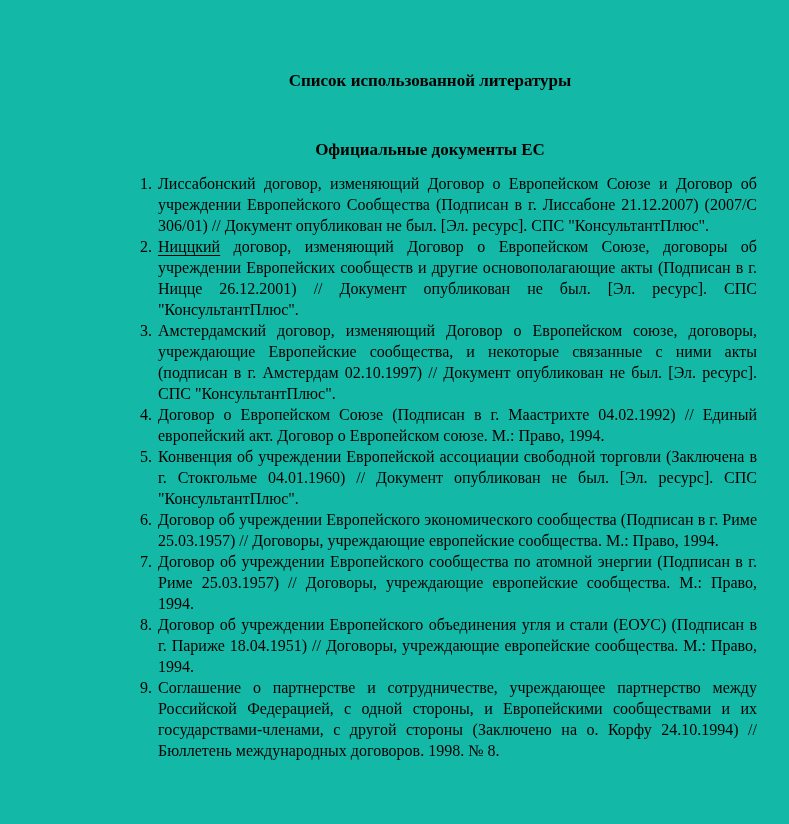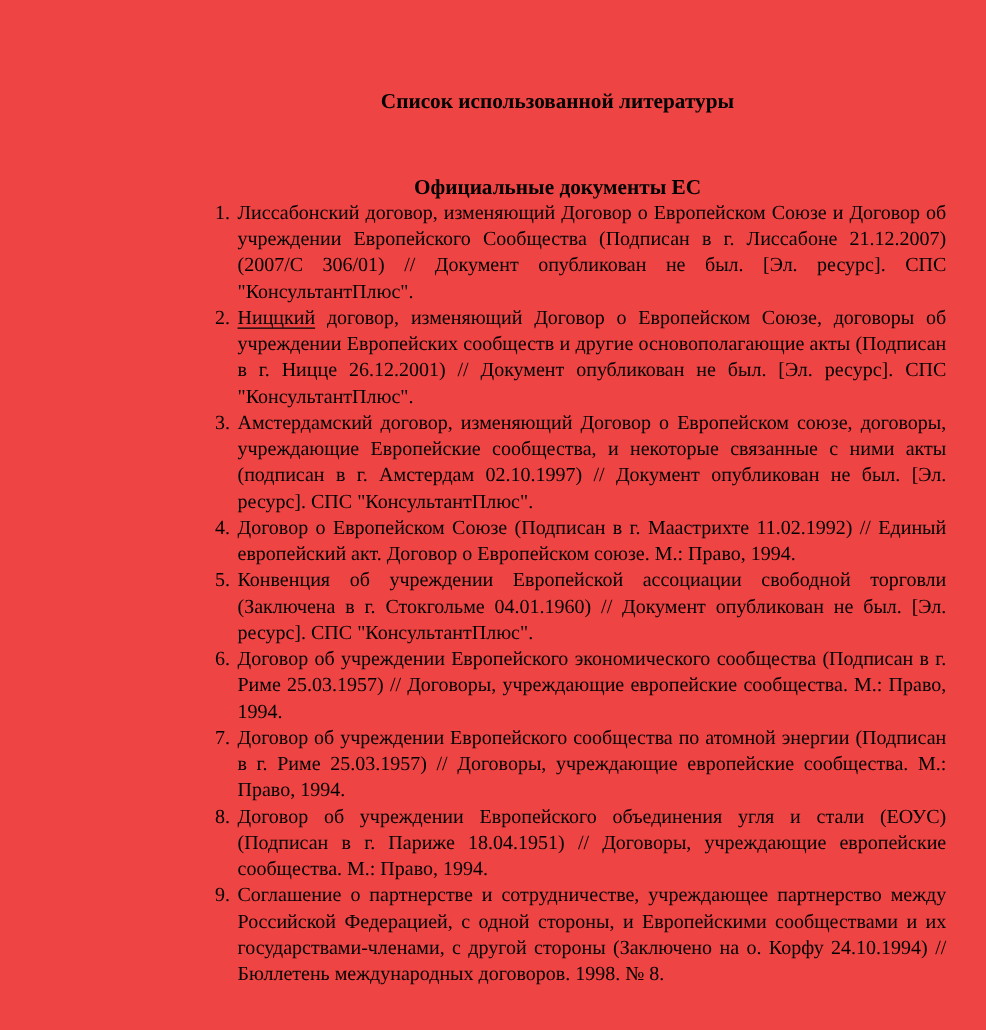--- a/index.html
+++ b/index.html
@@ -1,37 +1,36 @@
 <!DOCTYPE html>
 <html><head>
 <meta charset="utf-8">
 <style>
   * { margin: 0; padding: 0; box-sizing: border-box; }
   html, body { background: #ffffff; }
   .page {
     position: relative;
     width: 789px;
     height: 824px;
-    background: #ef4444;
+    background: #14b8a6;
     overflow: hidden;
     font-family: "Liberation Serif", "DejaVu Serif", serif;
     font-size: 16px;
     line-height: 21px;
     color: #000000;
-    padding-left: 32px;
   }
   .doc-title {
     margin: 70px 32px 0 103px;
     text-align: center;
     font-size: 17px;
     font-weight: bold;
     line-height: 21px;
   }
   .section-heading {
-    margin: 48px 32px 0 103px;
+    margin: 48px 32px 13px 103px;
     text-align: center;
     font-size: 17px;
     font-weight: bold;
     line-height: 21px;
   }
   .ref-list {
     list-style: none;
     margin: 0 32px 0 103px;
   }
   .ref-item {
@@ -76,21 +75,21 @@
       <span class="ref-text"><span class="misspelled">Ниццкий</span><span> договор, изменяющий Договор о Европейском Союзе, договоры об учреждении Европейских сообществ и другие основополагающие акты (Подписан в г. Ницце 26.12.2001) // Документ опубликован не был. [Эл. ресурс]. СПС "КонсультантПлюс".</span></span>
     </li>
 
     <li class="ref-item">
       <span class="ref-num">3.</span>
       <span class="ref-text">Амстердамский договор, изменяющий Договор о Европейском союзе, договоры, учреждающие Европейские сообщества, и некоторые связанные с ними акты (подписан в г. Амстердам 02.10.1997) // Документ опубликован не был. [Эл. ресурс]. СПС "КонсультантПлюс".</span>
     </li>
 
     <li class="ref-item">
       <span class="ref-num">4.</span>
-      <span class="ref-text">Договор о Европейском Союзе (Подписан в г. Маастрихте 11.02.1992) // Единый европейский акт. Договор о Европейском союзе. М.: Право, 1994.</span>
+      <span class="ref-text">Договор о Европейском Союзе (Подписан в г. Маастрихте 04.02.1992) // Единый европейский акт. Договор о Европейском союзе. М.: Право, 1994.</span>
     </li>
 
     <li class="ref-item">
       <span class="ref-num">5.</span>
       <span class="ref-text">Конвенция об учреждении Европейской ассоциации свободной торговли (Заключена в г. Стокгольме 04.01.1960) // Документ опубликован не был. [Эл. ресурс]. СПС "КонсультантПлюс".</span>
     </li>
 
     <li class="ref-item">
       <span class="ref-num">6.</span>
       <span class="ref-text">Договор об учреждении Европейского экономического сообщества (Подписан в г. Риме 25.03.1957) // Договоры, учреждающие европейские сообщества. М.: Право, 1994.</span>

